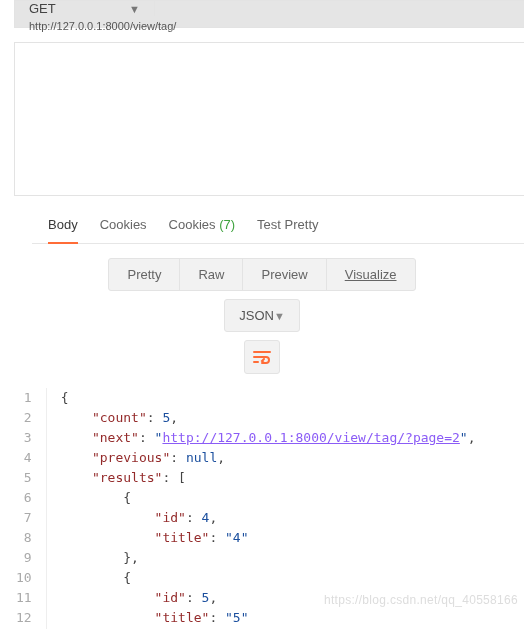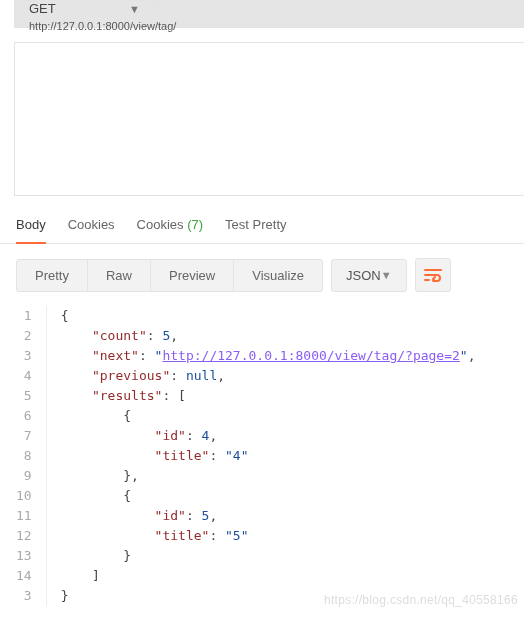--- a/index.html
+++ b/index.html
@@ -60,51 +60,53 @@
   .tabs {
     display: flex;
     align-items: center;
     gap: 22px;
     padding: 0 16px;
     height: 38px;
     border-bottom: 1px solid #e6e6e6;
     margin-top: 10px;
     font-size: 13px;
     color: #666;
+    margin-left: 32px;
   }
   .tabs .tab { cursor: pointer; padding: 10px 0; }
   .tabs .tab.active {
     color: #3a3a3a;
     border-bottom: 2px solid #ff6c37;
     margin-bottom: -1px;
   }
   .tabs .count { color: #3fa33f; }
 
   
   .view-row {
     display: flex;
     align-items: center;
     gap: 8px;
     padding: 14px 16px;
+    flex-direction: column;
   }
   .seg {
     display: flex;
     background: #f2f2f2;
     border: 1px solid #e3e3e3;
     border-radius: 3px;
     overflow: hidden;
   }
   .seg .seg-btn {
     padding: 8px 18px;
     font-size: 13px;
     color: #666;
     cursor: pointer;
     border-right: 1px solid #e3e3e3;
   }
-  .seg .seg-btn:last-child { border-right: none; }
+  .seg .seg-btn:last-child { border-right: none; text-decoration: underline; }
 
   .format-select {
     display: flex;
     align-items: center;
     gap: 0;
     background: #f2f2f2;
     border: 1px solid #e3e3e3;
     border-radius: 3px;
     padding: 8px 14px;
     font-size: 13px;

